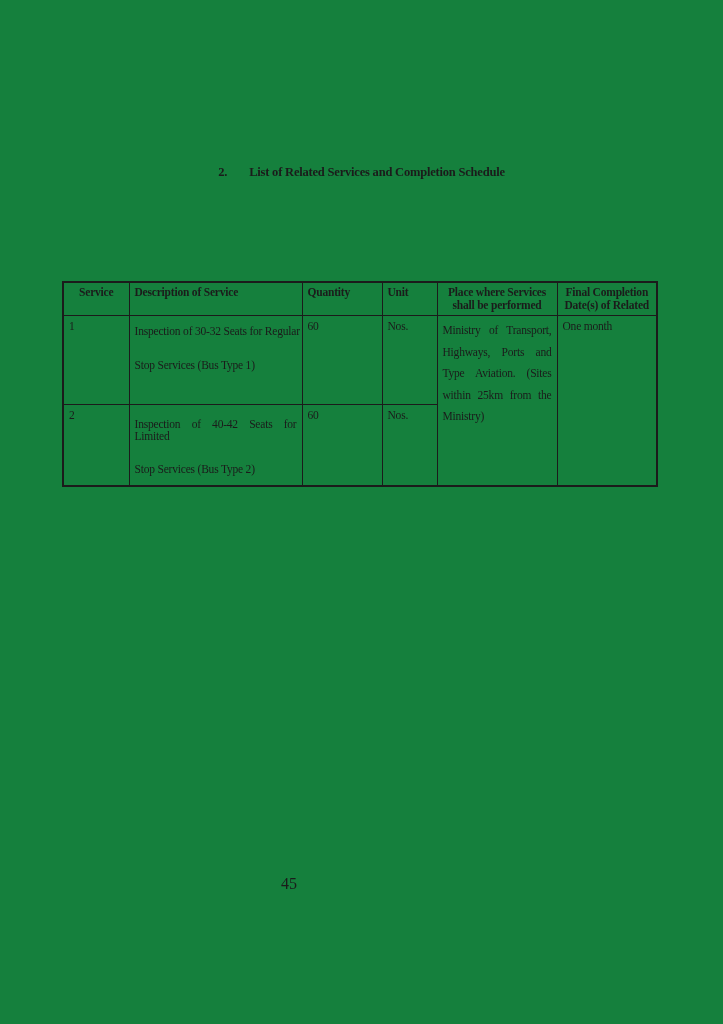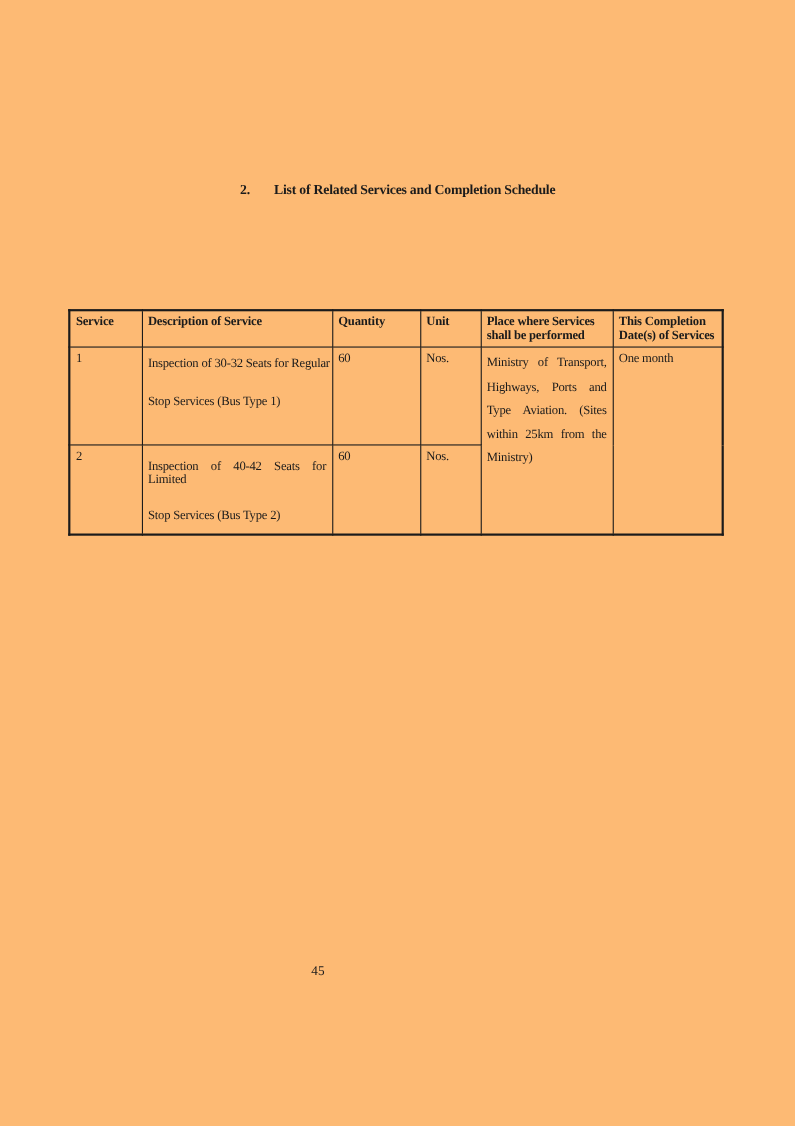--- a/index.html
+++ b/index.html
@@ -1,21 +1,21 @@
 <!DOCTYPE html>
 <html><head>
 <meta charset="utf-8">
 <style>
   html, body { margin: 0; padding: 0; background: #e8e8e8; }
   .page {
     position: relative;
     width: 723px;
     height: 1024px;
     margin: 0 auto;
-    background: #fdba74;
+    background: #15803d;
     color: #1b1b1b;
     font-family: "Liberation Serif", serif;
     overflow: hidden;
   }
   .doc-title {
     position: absolute;
     top: 165px;
     left: 0;
     width: 723px;
     text-align: center;
@@ -50,21 +50,21 @@
   .services-table th, .services-table td {
     border: 1px solid #1b1b1b;
     vertical-align: top;
     padding: 3px 5px;
     overflow: hidden;
   }
   .services-table thead tr { height: 30px; }
   .services-table th {
     font-weight: bold;
     line-height: 13px;
-    text-align: left;
+    text-align: center;
   }
   th.th-desc, th.th-qty, th.th-unit { text-align: left; }
   tr.body-row-1 { height: 89px; }
   tr.body-row-2 { height: 81px; }
   .desc-line { white-space: nowrap; margin-top: 10px; }
   .r1l1 { margin-top: 6px; }
   .r1l2 { margin-top: 22px; }
   .r2l1 {
     white-space: normal;
     text-align: justify;
@@ -77,21 +77,21 @@
     padding-top: 4px;
   }
   td.td-completion { padding-top: 4px; }
   td.td-qty, td.td-unit, td.td-service { padding-top: 4px; }
   .page-number {
     position: absolute;
     top: 875px;
     left: 0;
     width: 578px;
     text-align: center;
-    font-size: 12px;
+    font-size: 16px;
   }
 </style>
 </head>
 <body>
 
 <div class="page">
 
   <div class="doc-title">
     <span>2.</span><span class="title-text">List of Related Services and Completion Schedule</span>
   </div>
@@ -106,21 +106,21 @@
       <col style="width:120px">
       <col style="width:100px">
     </colgroup>
     <thead>
       <tr>
         <th class="th-service">Service</th>
         <th class="th-desc">Description of Service</th>
         <th class="th-qty">Quantity</th>
         <th class="th-unit">Unit</th>
         <th class="th-place">Place where Services shall be performed</th>
-        <th class="th-final">This Completion Date(s) of Services</th>
+        <th class="th-final">Final Completion Date(s) of Related</th>
       </tr>
     </thead>
     <tbody>
       <tr class="body-row-1">
         <td class="td-service">1</td>
         <td class="td-desc">
           <div class="desc-line r1l1">Inspection of 30-32 Seats for Regular</div>
           <div class="desc-line r1l2">Stop Services (Bus Type 1)</div>
         </td>
         <td class="td-qty">60</td>

